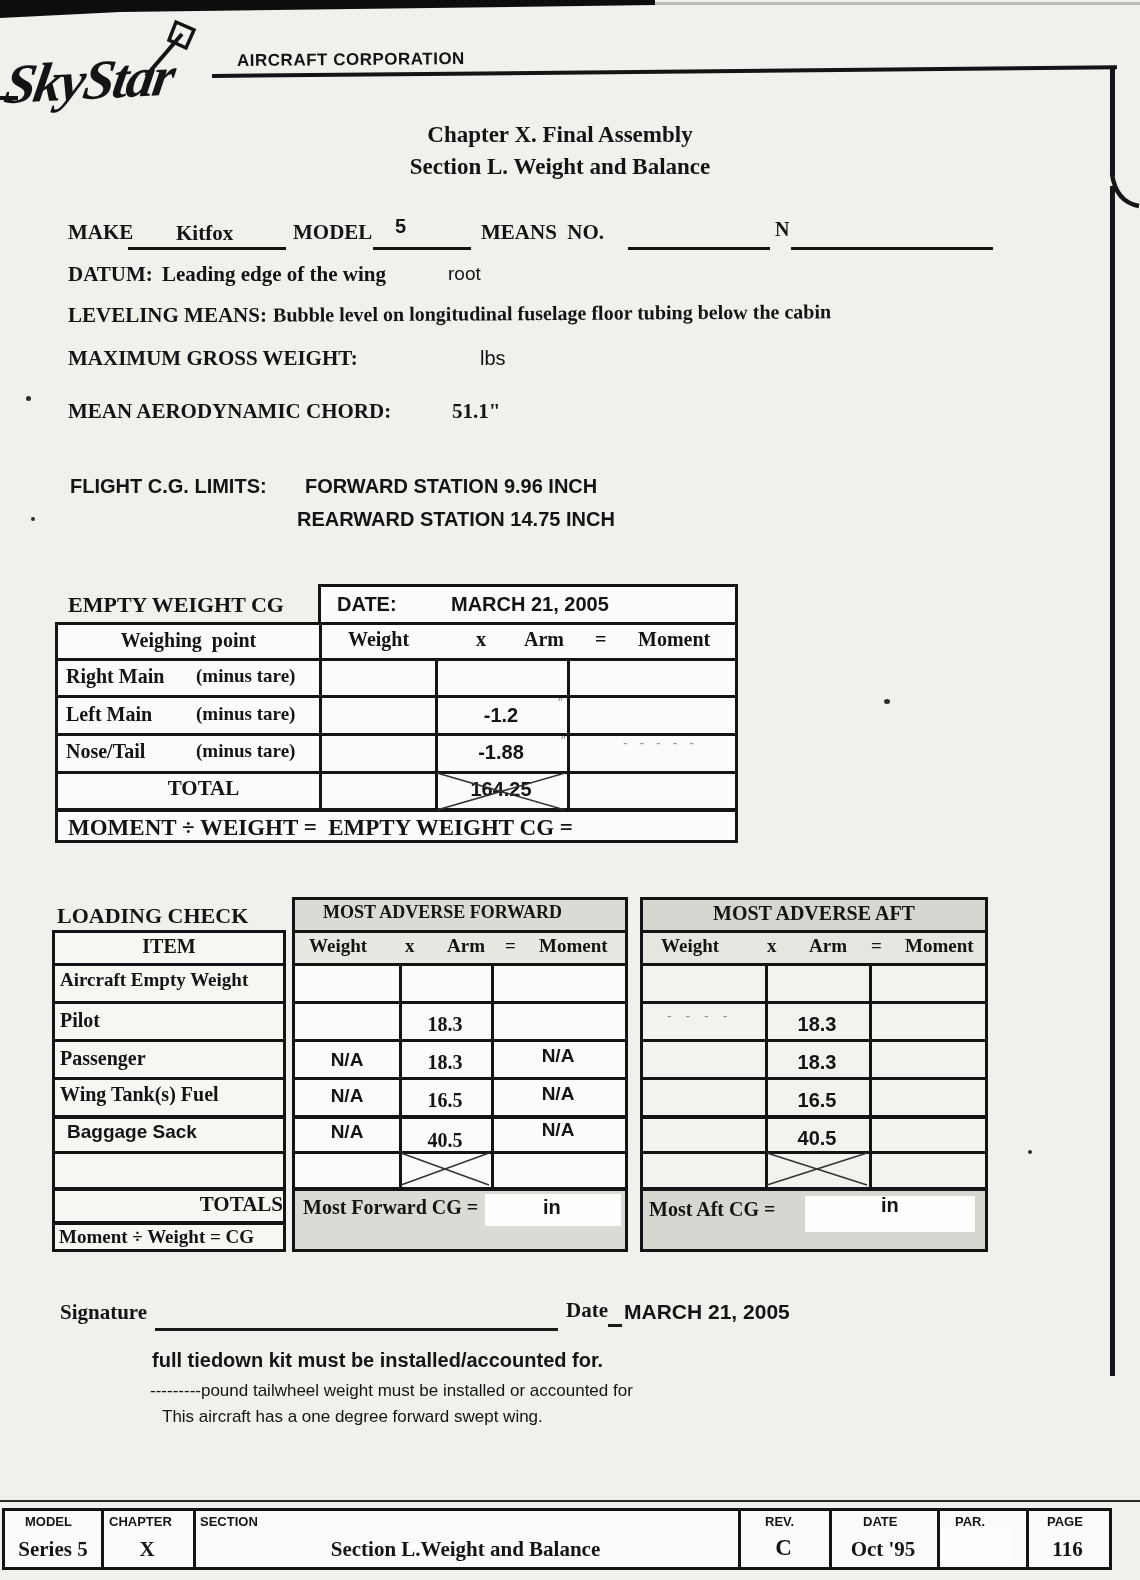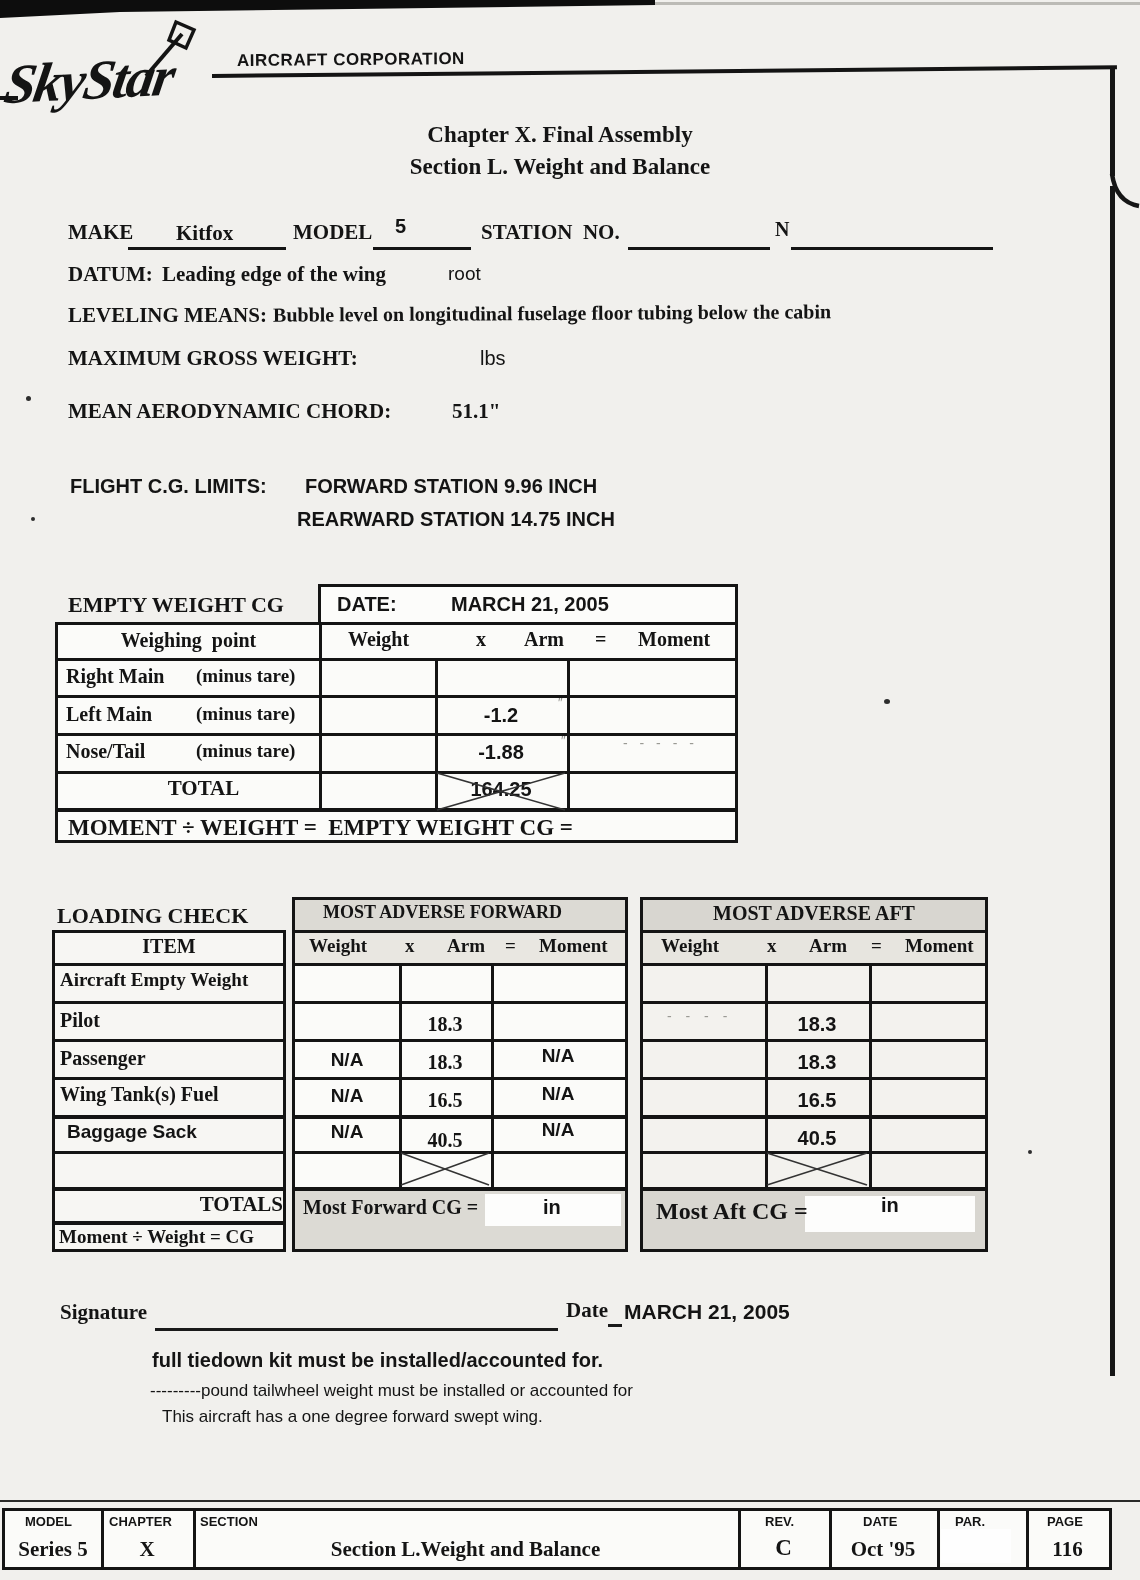--- a/index.html
+++ b/index.html
@@ -44,21 +44,21 @@
 
   <div class="abs serif b" style="left:300px;top:122px;width:520px;text-align:center;font-size:23px;">Chapter X. Final Assembly</div>
   <div class="abs serif b" style="left:300px;top:154px;width:520px;text-align:center;font-size:23px;">Section L. Weight and Balance</div>
 
   <div class="abs serif b" style="left:68px;top:220px;font-size:21px;">MAKE</div>
   <div class="abs" style="left:128px;top:247px;width:158px;height:3px;background:#141414;"></div>
   <div class="abs serif b" style="left:176px;top:221px;font-size:21px;">Kitfox</div>
   <div class="abs serif b" style="left:293px;top:220px;font-size:21px;">MODEL</div>
   <div class="abs" style="left:373px;top:247px;width:98px;height:3px;background:#141414;"></div>
   <div class="abs sans b" style="left:395px;top:215px;font-size:20px;">5</div>
-  <div class="abs serif b" style="left:481px;top:220px;font-size:21px;white-space:pre;">STATION  NO.</div>
+  <div class="abs serif b" style="left:481px;top:220px;font-size:21px;white-space:pre;">MEANS  NO.</div>
   <div class="abs" style="left:628px;top:247px;width:142px;height:3px;background:#141414;"></div>
   <div class="abs serif b" style="left:775px;top:218px;font-size:20px;">N</div>
   <div class="abs" style="left:791px;top:247px;width:202px;height:3px;background:#141414;"></div>
 
   <div class="abs serif b" style="left:68px;top:262px;font-size:21px;">DATUM:</div>
   <div class="abs serif b" style="left:162px;top:262px;font-size:21px;">Leading edge of the wing</div>
   <div class="abs sans" style="left:448px;top:263px;font-size:19px;">root</div>
 
   <div class="abs serif b" style="left:68px;top:303px;font-size:21px;">LEVELING MEANS:</div>
   <div class="abs serif b" style="left:273px;top:302px;font-size:20px;transform:rotate(-0.35deg);">Bubble level on longitudinal fuselage floor tubing below the cabin</div>
@@ -218,21 +218,21 @@
     <div class="cellval sans" style="left:122px;top:149px;width:104px;font-size:20px;">16.5</div>
     <div class="cellval sans" style="left:122px;top:187px;width:104px;font-size:20px;">40.5</div>
 
     <svg class="abs" style="left:122px;top:251px;" width="104" height="36">
       <line x1="2" y1="2" x2="102" y2="34" stroke="#333" stroke-width="1.5"></line>
       <line x1="102" y1="2" x2="2" y2="34" stroke="#333" stroke-width="1.5"></line>
     </svg>
 
     <div class="abs" style="left:0;top:291px;width:342px;height:58px;background:#d8d6d0;"></div>
     <div class="abs" style="left:162px;top:296px;width:170px;height:36px;background:#fdfdfc;"></div>
-    <div class="abs serif b" style="left:6px;top:298px;font-size:24px;margin-left:7px;">Most Aft CG =</div>
+    <div class="abs serif b" style="left:6px;top:298px;font-size:20px;">Most Aft CG =</div>
     <div class="abs sans b" style="left:238px;top:294px;font-size:20px;">in</div>
   </div>
 
   <div class="abs serif b" style="left:60px;top:1300px;font-size:21px;">Signature</div>
   <div class="abs" style="left:155px;top:1328px;width:403px;height:3px;background:#1a1a1a;"></div>
   <div class="abs serif b" style="left:566px;top:1298px;font-size:21px;">Date</div>
   <div class="abs" style="left:608px;top:1324px;width:14px;height:3px;background:#1a1a1a;"></div>
   <div class="abs sans b" style="left:624px;top:1300px;font-size:21px;">MARCH 21, 2005</div>
 
   <div class="abs sans b" style="left:152px;top:1349px;font-size:20px;">full tiedown kit must be installed/accounted for.</div>

